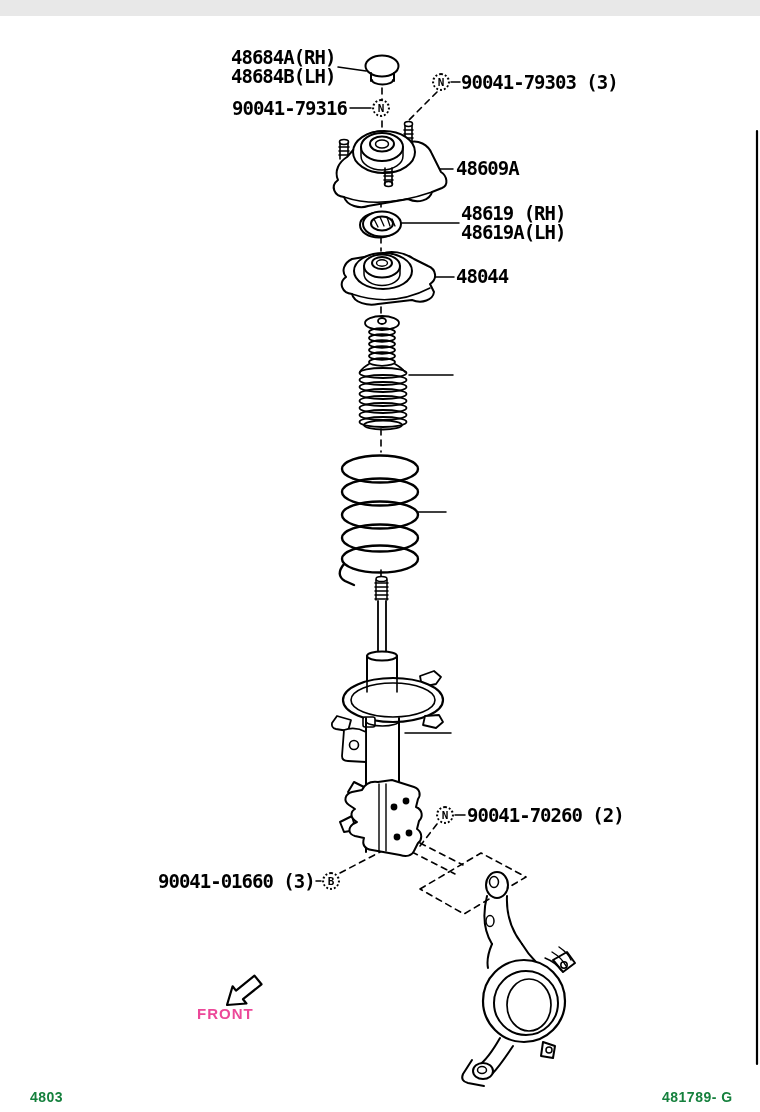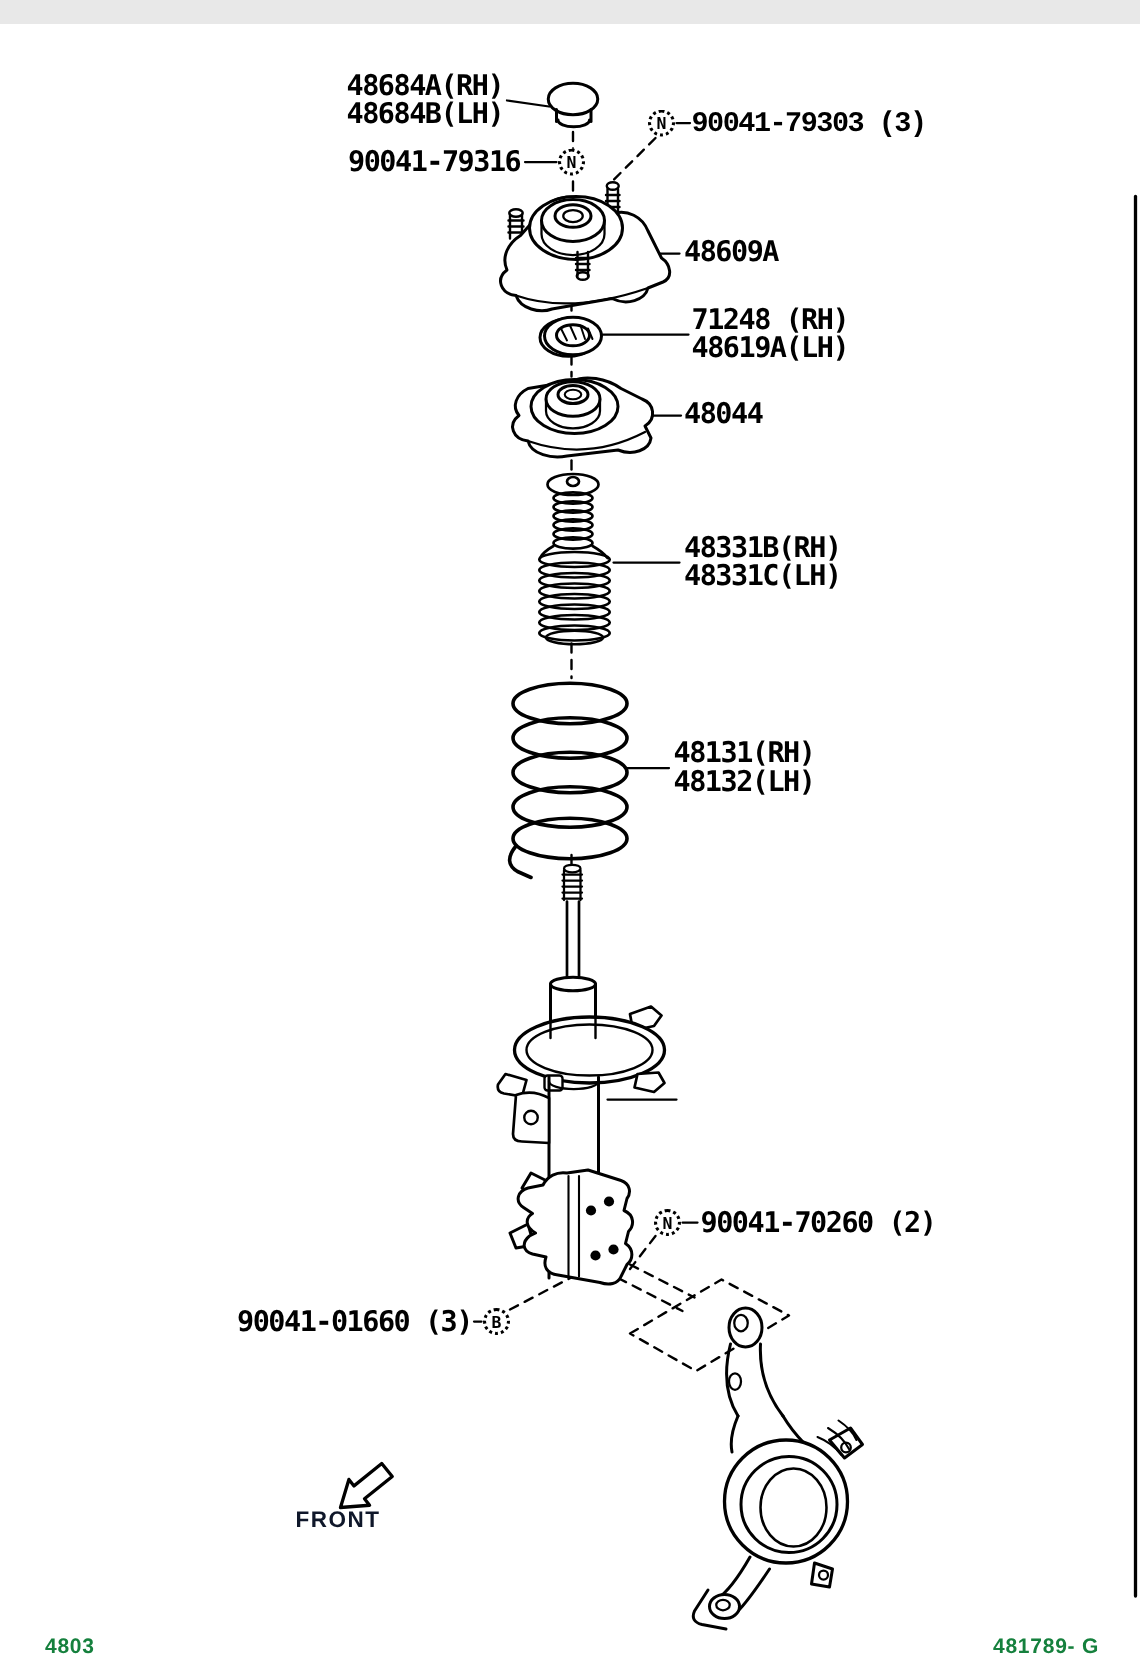--- a/index.html
+++ b/index.html
@@ -13,21 +13,21 @@
     position:absolute;color:#000;white-space:pre;
     font:bold 19px/19px "DejaVu Sans Mono","Liberation Mono",monospace;
     letter-spacing:-1px;
   }
   .sym{
     position:absolute;width:14px;height:14px;border:2px dotted #000;border-radius:50%;
     background:#fff;color:#000;display:flex;align-items:center;justify-content:center;
     font:bold 11px/11px "DejaVu Sans Mono","Liberation Mono",monospace;letter-spacing:0;
   }
   .small-label{
-    position:absolute;color:#0f172a;
+    position:absolute;color:#ec4899;
     font:bold 15px/15px "Liberation Sans","DejaVu Sans",sans-serif;letter-spacing:1px;
   }
   .footer{
     position:absolute;color:#15803d;
     font:bold 14px/14px "Liberation Sans","DejaVu Sans",sans-serif;letter-spacing:0.5px;
   }
 </style>
 </head>
 <body>
 
@@ -203,34 +203,32 @@
     <path fill="#fff" stroke-width="2.2" d="M227,989 L232.6,970.3 L236,974.6 L254.5,959.7 L261.5,968.3 L243,983.2 L246.4,987.5 Z"></path>
   </svg>
 
   <div class="pn" style="left:231px;top:32px;"><span>48684A(RH)</span><br><span>48684B(LH)</span></div>
 
   <div class="pn" style="left:232px;top:83px;"><span>90041-79316</span></div>
   <div class="sym" style="left:372px;top:83px;">
       <span>N</span>
     </div>
 
-  <div class="pn" style="left:461px;top:57px;font-family:Liberation Mono, monospace;"><span>90041-79303 (3)</span></div>
+  <div class="pn" style="left:461px;top:57px;"><span>90041-79303 (3)</span></div>
   <div class="sym" style="left:432px;top:57px;">
       <span>N</span>
     </div>
 
   <div class="pn" style="left:456px;top:143px;"><span>48609A</span></div>
 
-  <div class="pn" style="left:461px;top:188px;"><span>71248 (RH)</span><br><span>48619A(LH)</span></div>
+  <div class="pn" style="left:461px;top:188px;"><span>48619 (RH)</span><br><span>48619A(LH)</span></div>
 
   <div class="pn" style="left:456px;top:251px;"><span>48044</span></div>
 
-  <div class="pn" style="left:456px;top:340px;"><span>48331B(RH)</span><br><span>48331C(LH)</span></div>
-
-  <div class="pn" style="left:449px;top:477px;"><span>48131(RH)</span><br><span>48132(LH)</span></div>
+
 
 
   <div class="pn" style="left:467px;top:790px;"><span>90041-70260 (2)</span></div>
   <div class="sym" style="left:436px;top:790px;">
       <span>N</span>
     </div>
 
   <div class="pn" style="left:158px;top:856px;"><span>90041-01660 (3)</span></div>
   <div class="sym" style="left:322px;top:856px;">
       <span>B</span>

